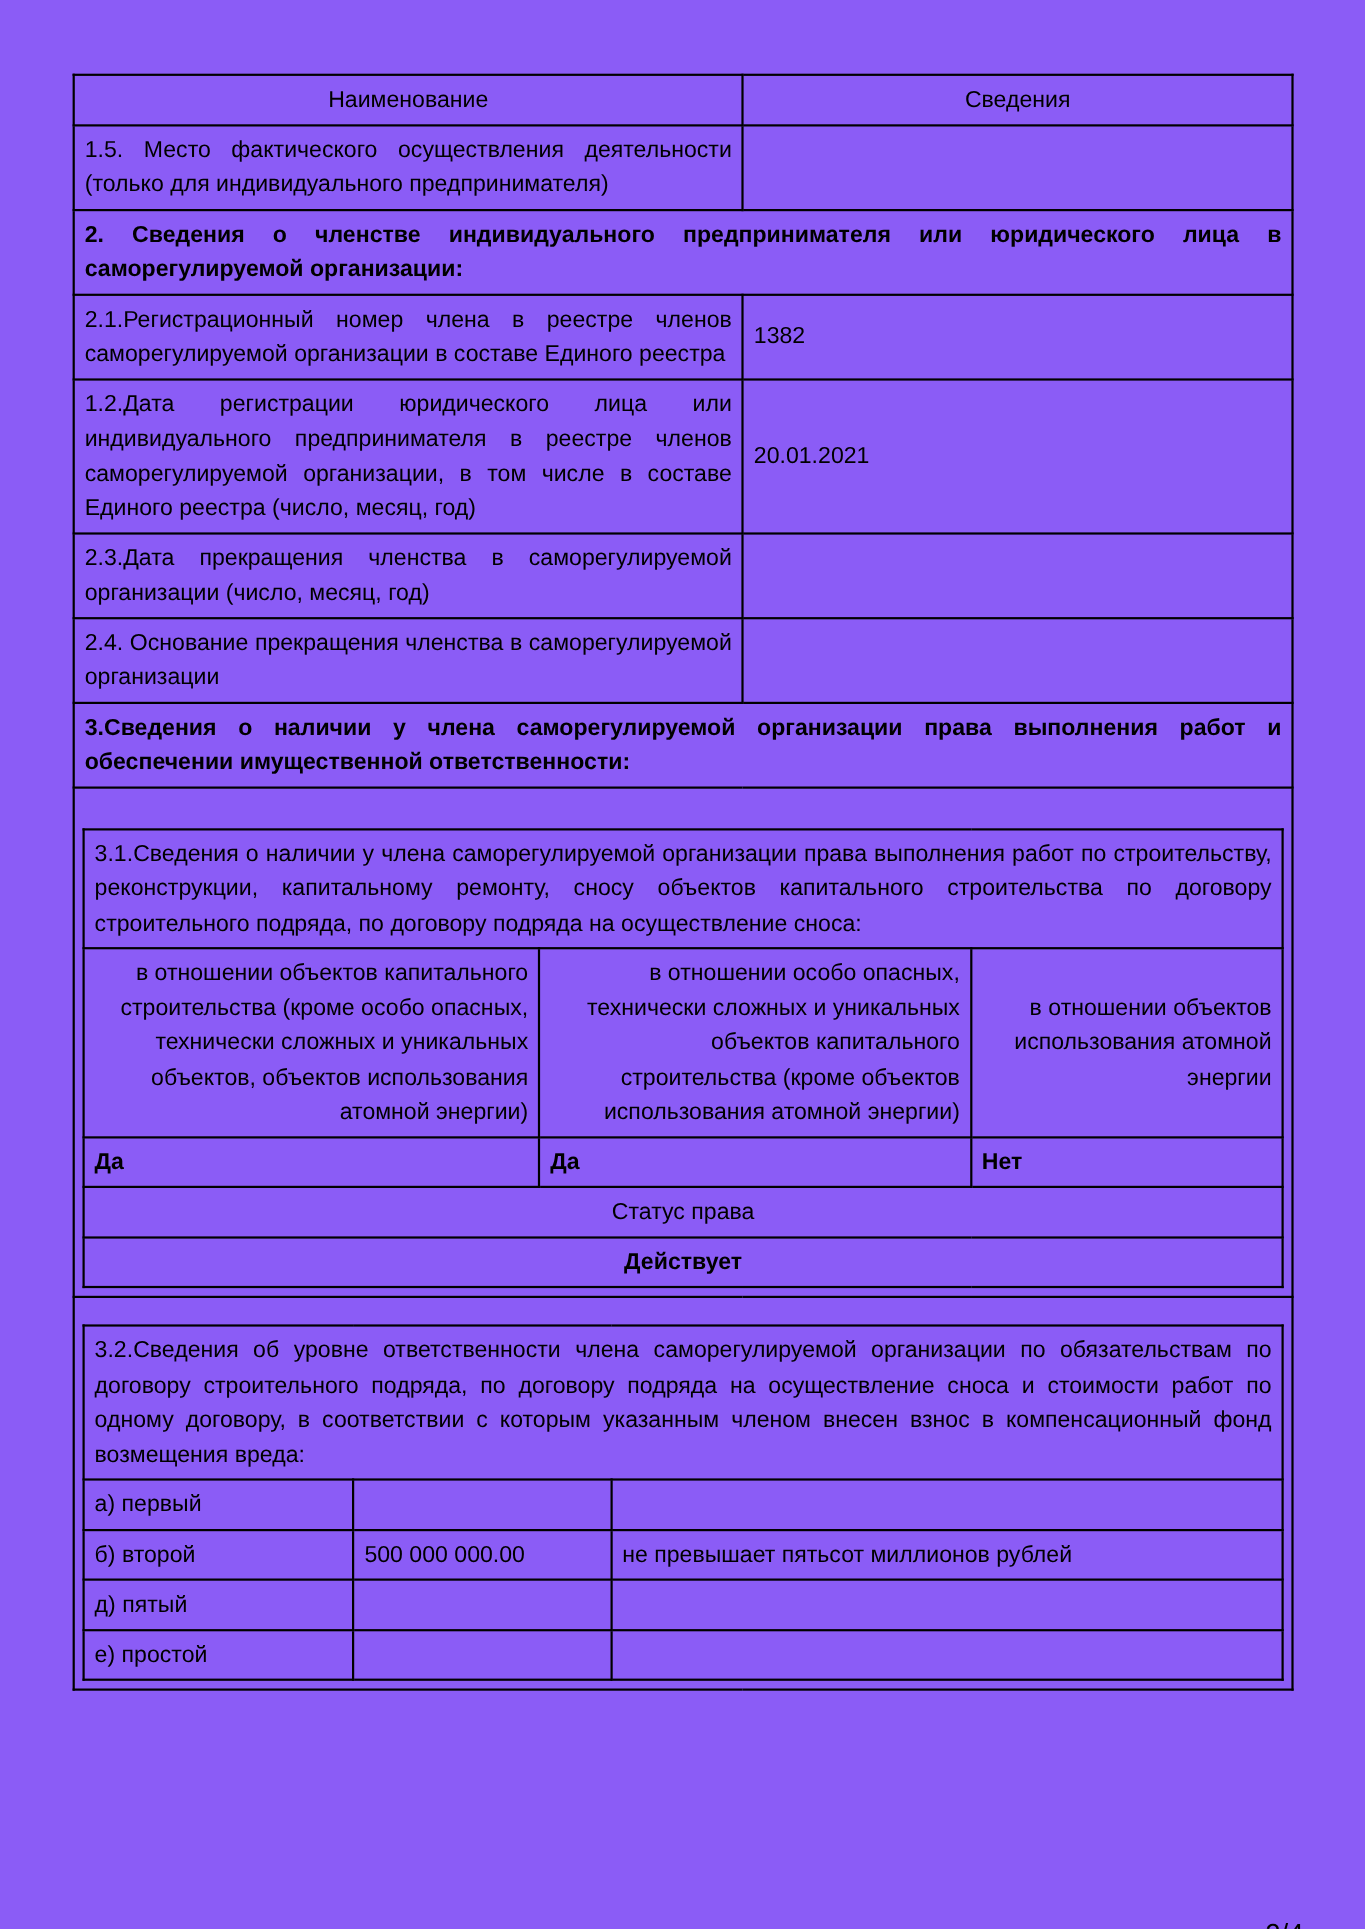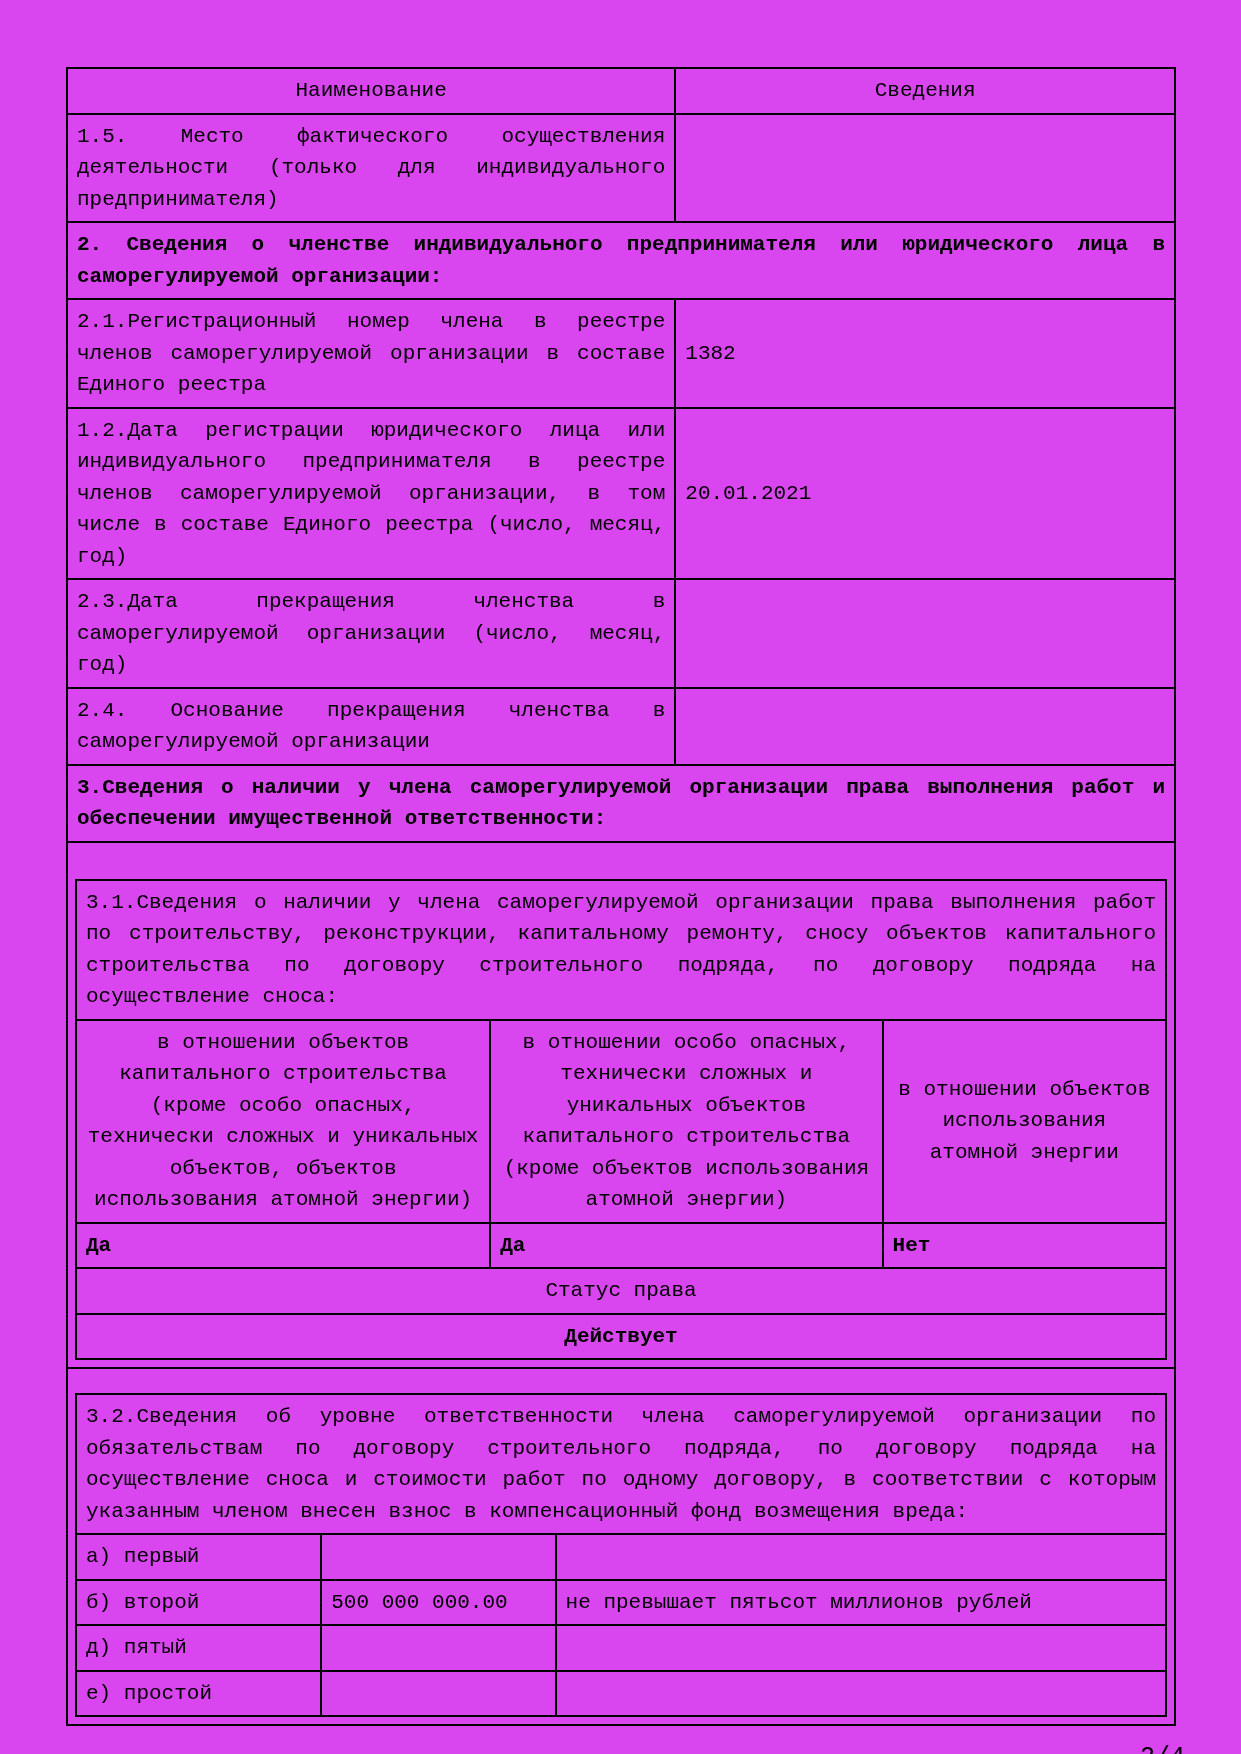--- a/index.html
+++ b/index.html
@@ -1,23 +1,23 @@
 <!DOCTYPE html>
 <html><head>
 <meta charset="utf-8">
 <style>
   * { box-sizing: border-box; }
   html, body { margin: 0; padding: 0; background: #ffffff; }
   .page {
     position: relative;
     width: 1241px;
     height: 1754px;
-    background: #d946ef;
+    background: #8b5cf6;
     color: #000000;
-    font-family: Liberation Mono, monospace;
+    font-family: Liberation Sans, sans-serif;
     font-size: 21px;
     line-height: 1.5;
     overflow: hidden;
   }
   table { border-collapse: collapse; table-layout: fixed; }
   .outer {
     position: absolute;
     left: 66px;
     top: 67px;
     width: 1110px;
@@ -32,21 +32,21 @@
     border: 2px solid #000000;
     padding: 6px 9px;
     vertical-align: middle;
   }
   .center { text-align: center; }
   .just { text-align: justify; border-radius: 31px; }
   .bold { font-weight: bold; }
   .hdr-cell { text-align: center; padding: 7px 9px; }
   .container-cell { padding: 36px 7px 7px 7px !important; margin-top: 24px; }
   .container-cell.c32 { padding: 24px 7px 7px 7px !important; }
-  .col-head { text-align: center; }
+  .col-head { text-align: right; }
   .pagenum {
     position: absolute;
     top: 1743px;
     right: 56px;
     font-size: 25px;
     line-height: 1.2;
   }
 </style>
 </head>
 <body>

